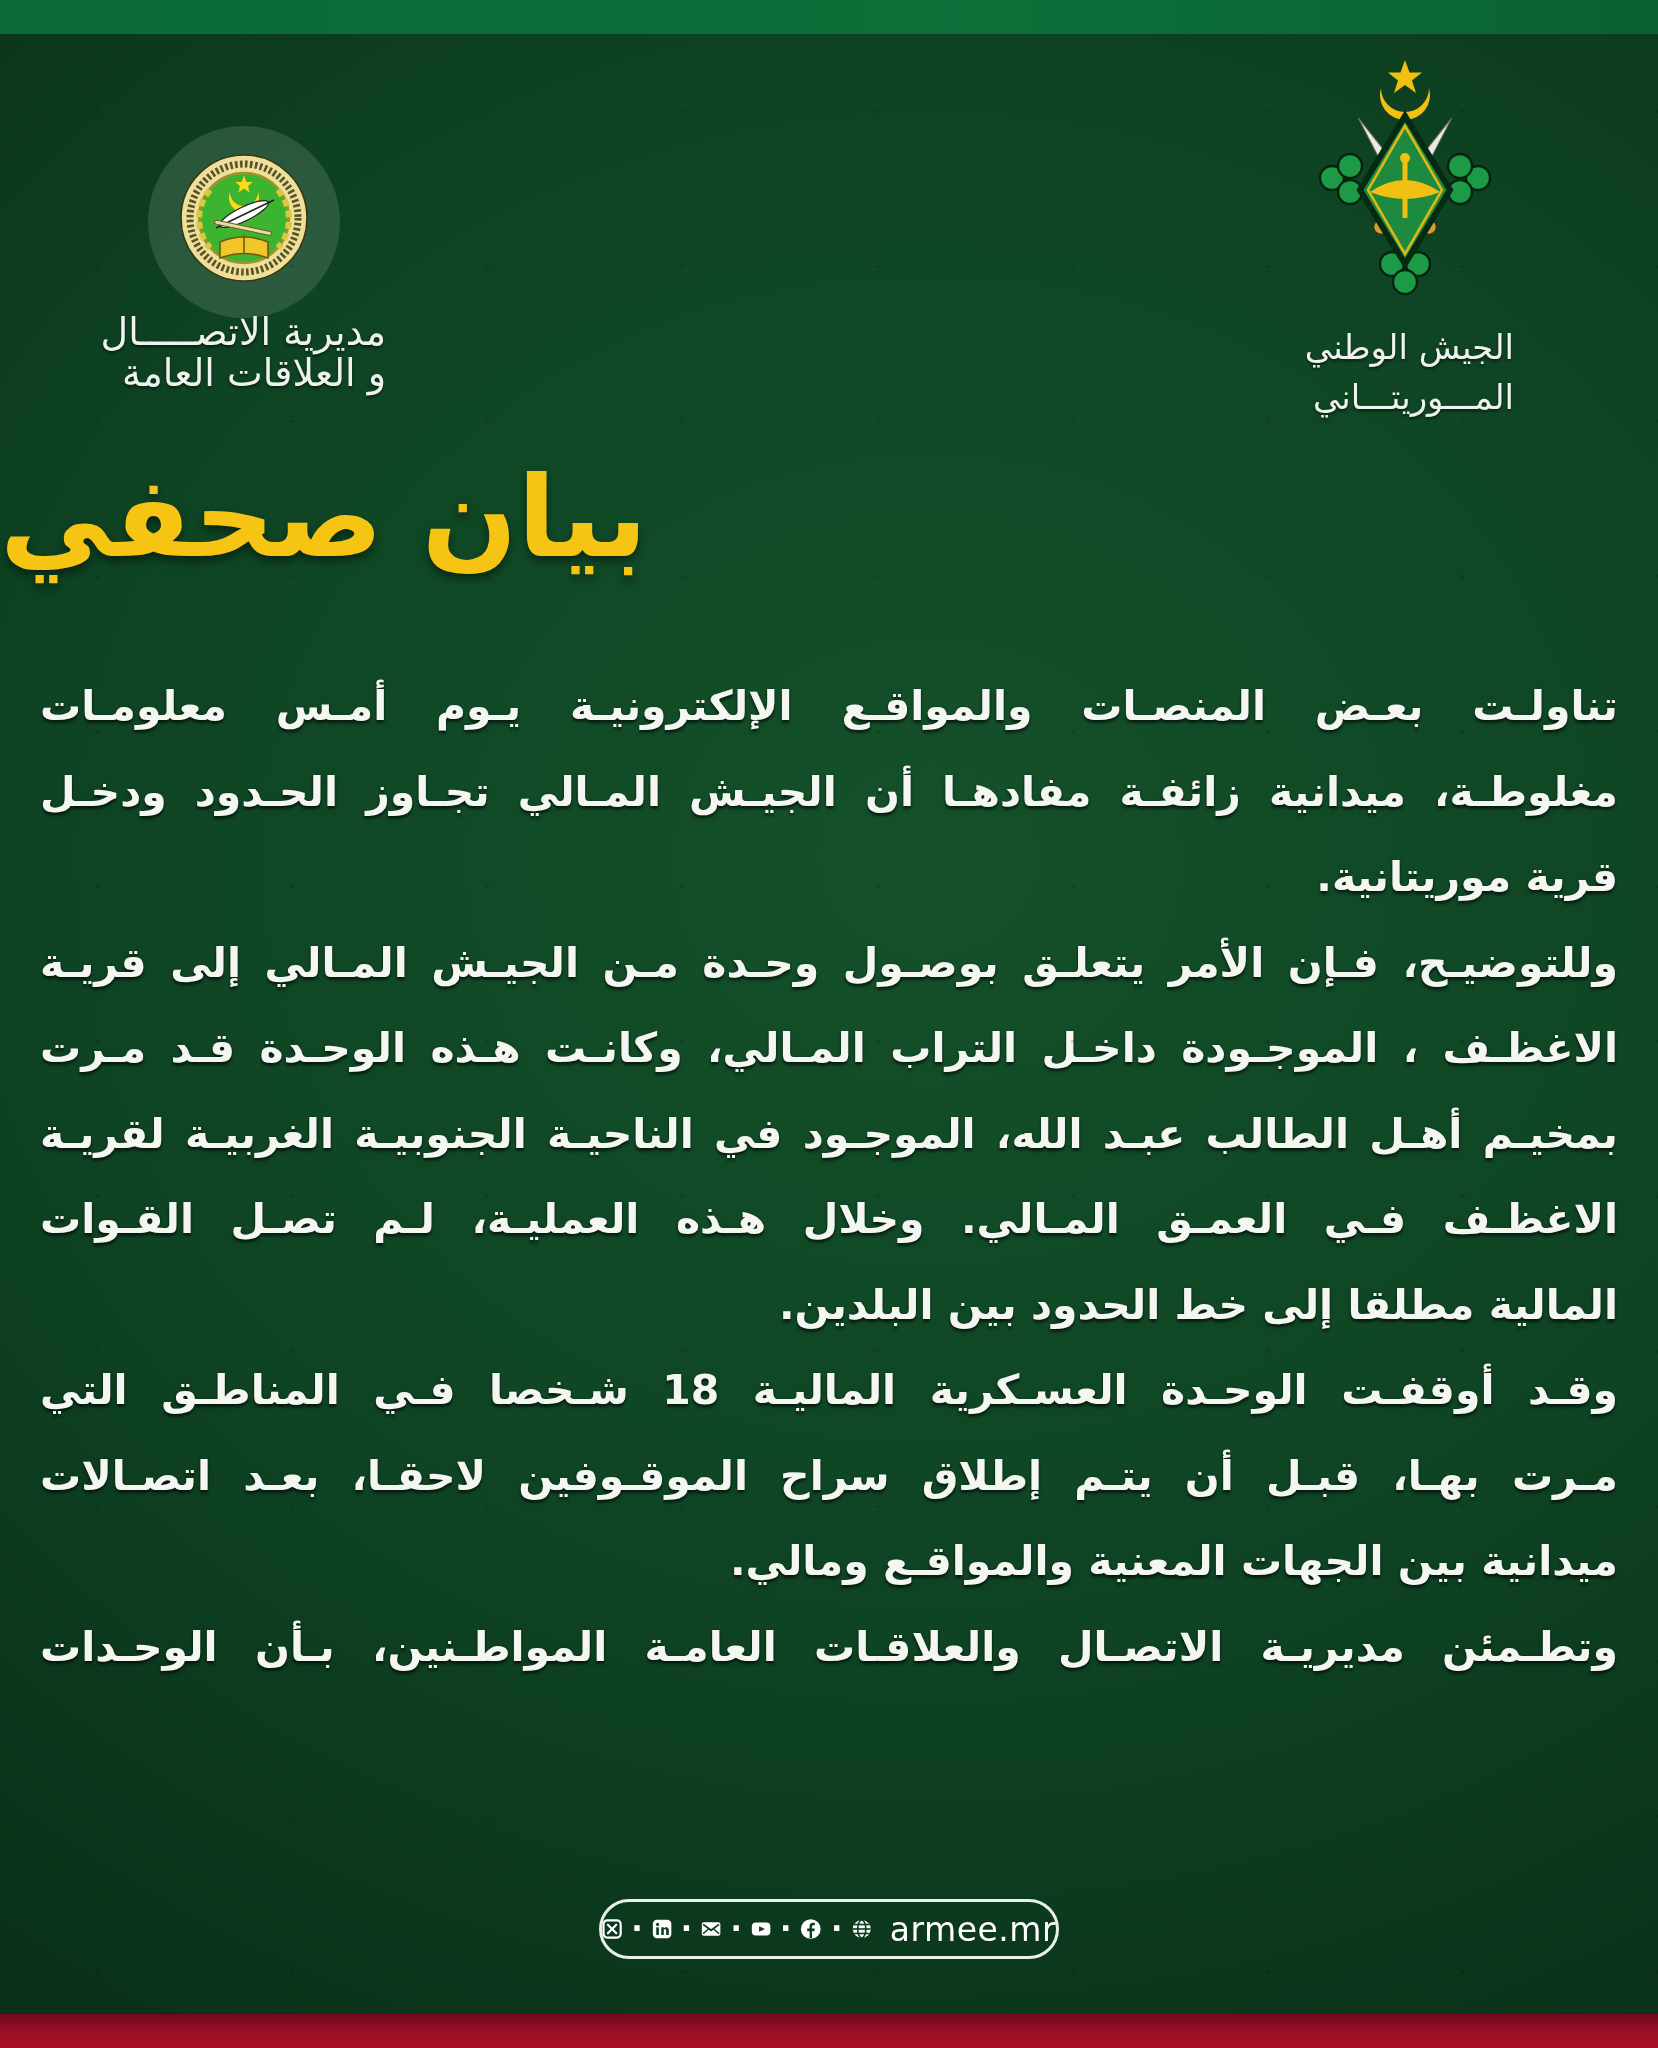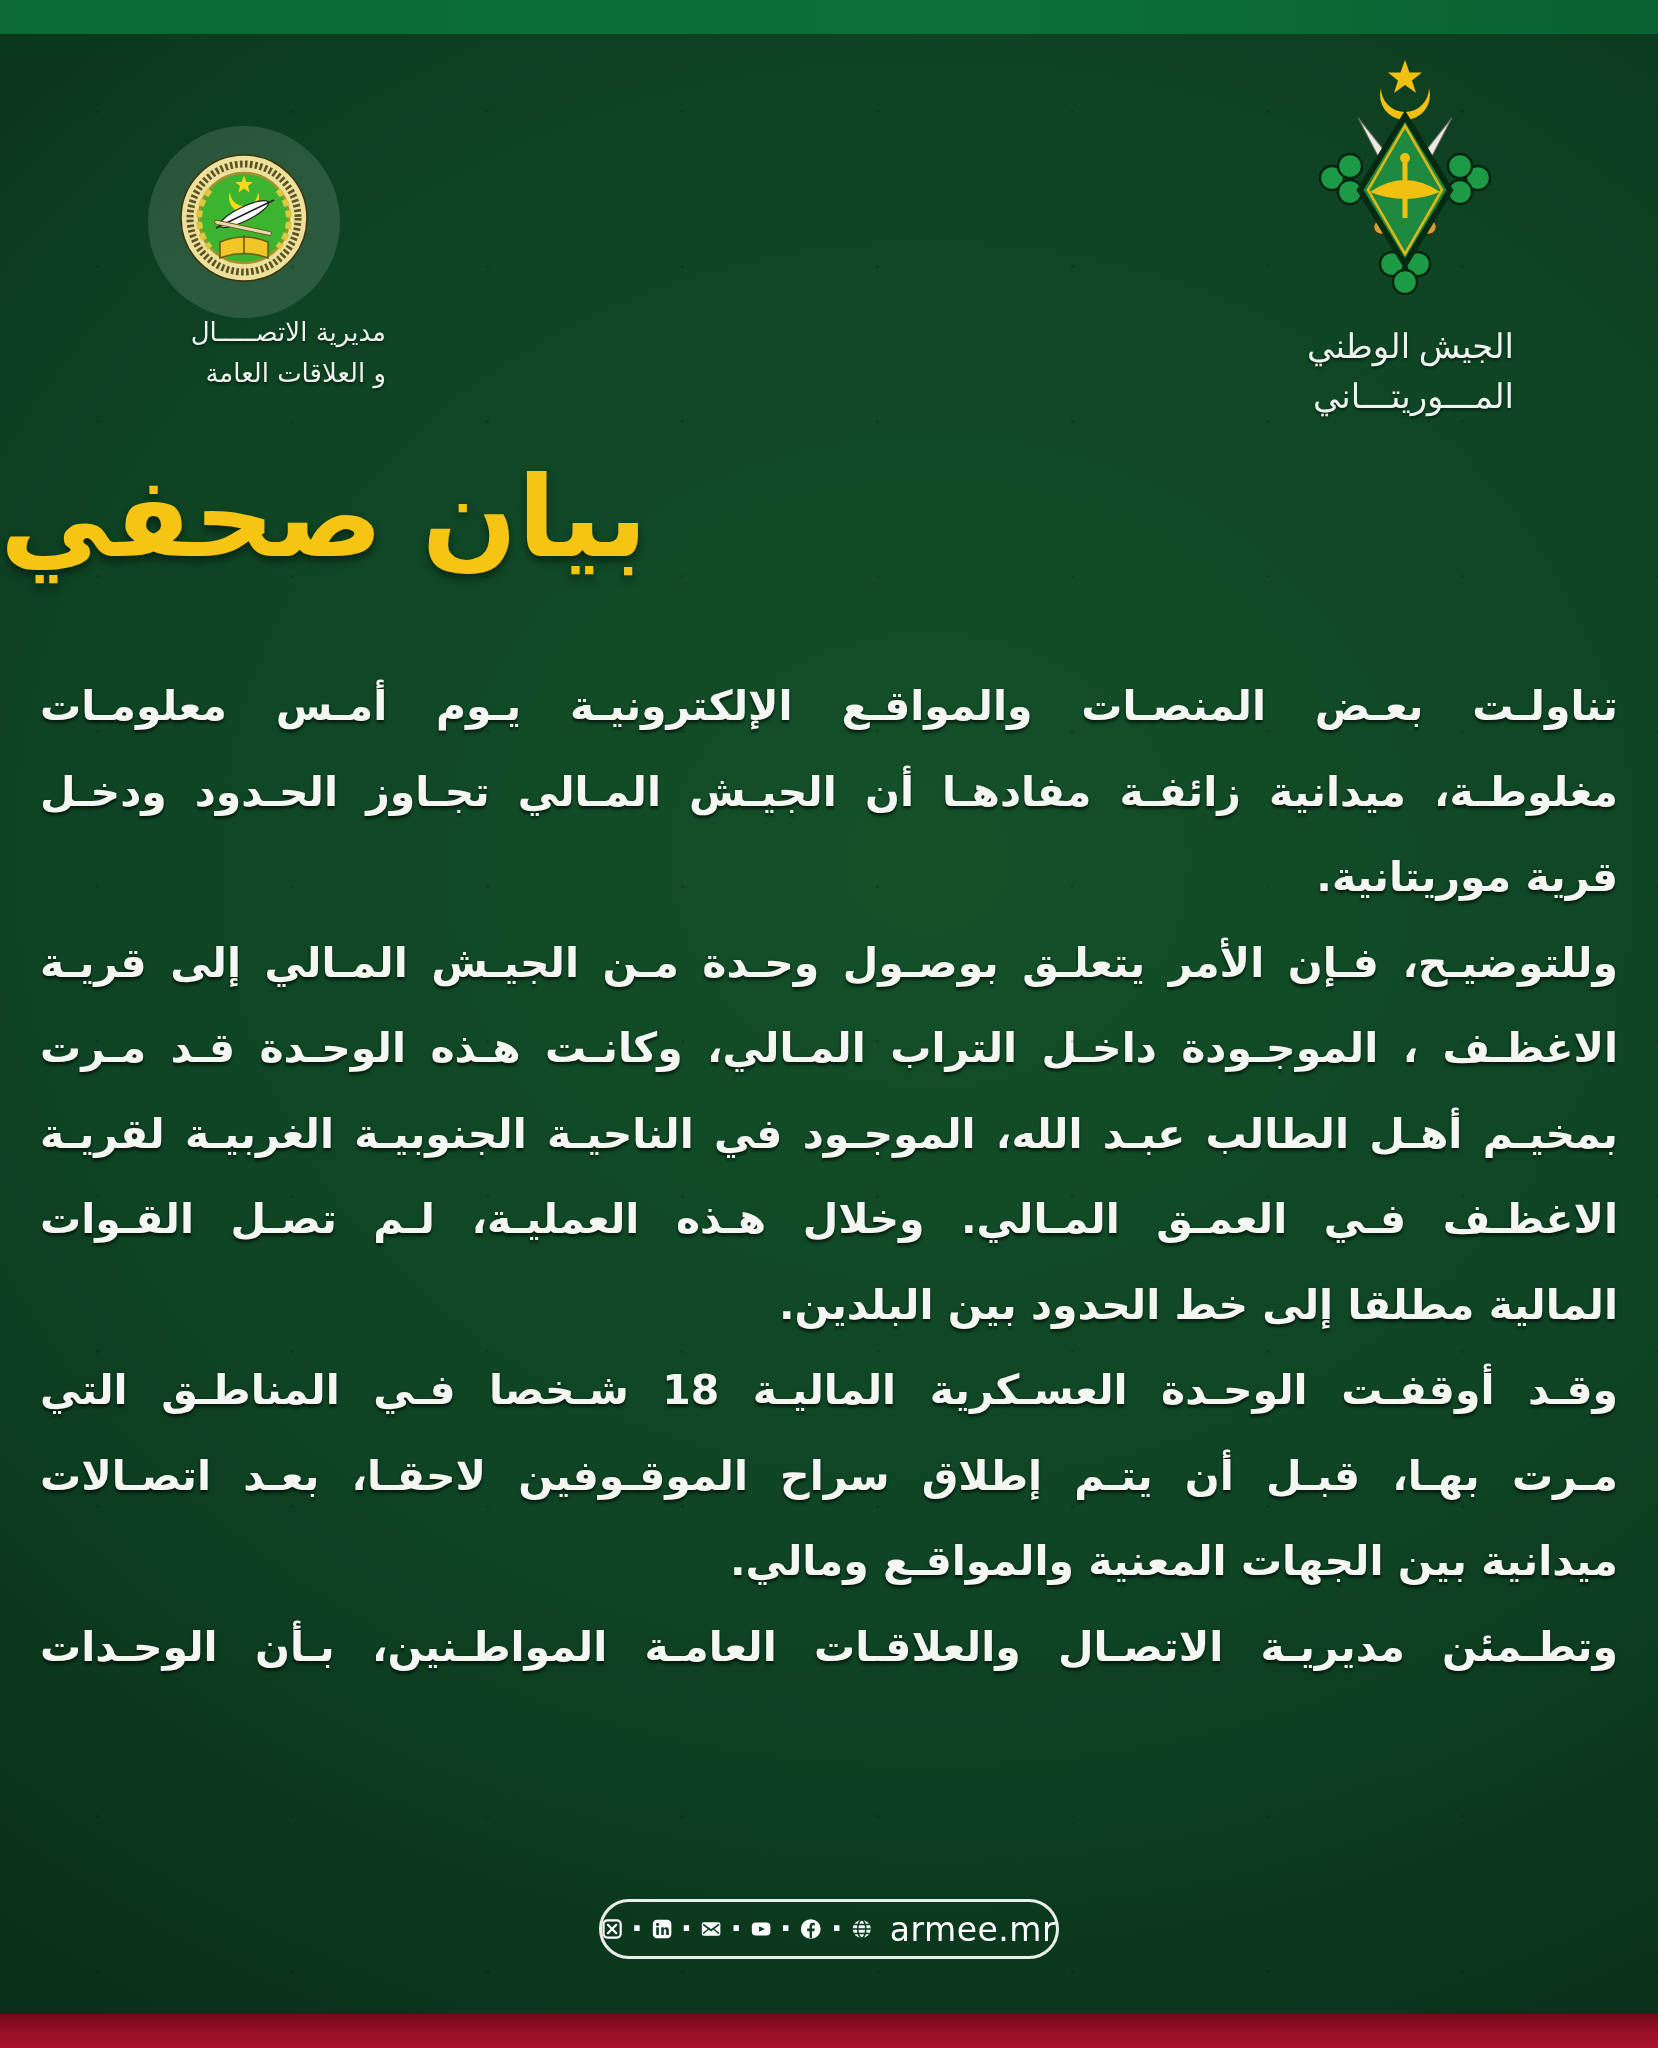--- a/index.html
+++ b/index.html
@@ -24,30 +24,29 @@
   .strip-bottom {
     position:absolute; bottom:0; left:0; width:100%; height:34px;
     background:linear-gradient(180deg,#70091b 0%,#9d1026 55%,#a81129 100%);
   }
 
   
   .seal-wrap { position:absolute; left:144px; top:118px; width:200px; height:212px; }
   .seal-caption {
     position:absolute; left:90px; top:312px; width:296px;
     direction:rtl; text-align:right; color:#eef3ee;
-    font-size:26px; line-height:41px; font-weight:400;
+    font-size:38px; line-height:41px; font-weight:400;
     text-shadow:0 2px 3px rgba(0,0,0,.5);
   }
   .emblem-wrap { position:absolute; left:1310px; top:58px; width:190px; height:240px; }
   .emblem-caption {
     position:absolute; left:1286px; top:322px; width:228px;
     direction:rtl; text-align:right; color:#eef3ee;
     font-size:34px; line-height:50px; font-weight:400;
     text-shadow:0 2px 3px rgba(0,0,0,.5);
-    font-family:Liberation Serif, serif;
   }
 
   
   .title {
     position:absolute; left:0; top:452px; width:100%;
     direction:rtl; text-align:left;
     font-size:112px; font-weight:bold; color:#f6c513;
     text-shadow:0 5px 8px rgba(0,0,0,.45);
     letter-spacing:0;
   }

